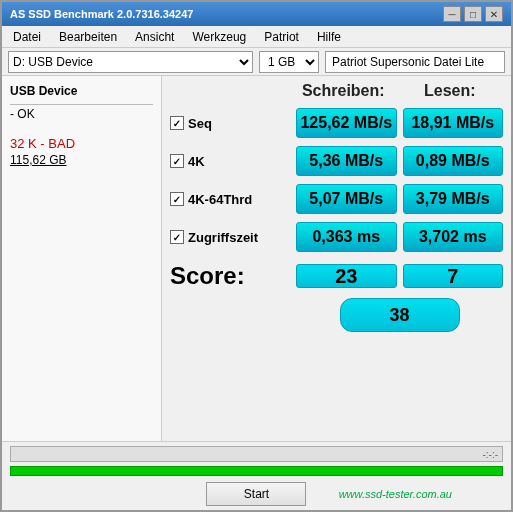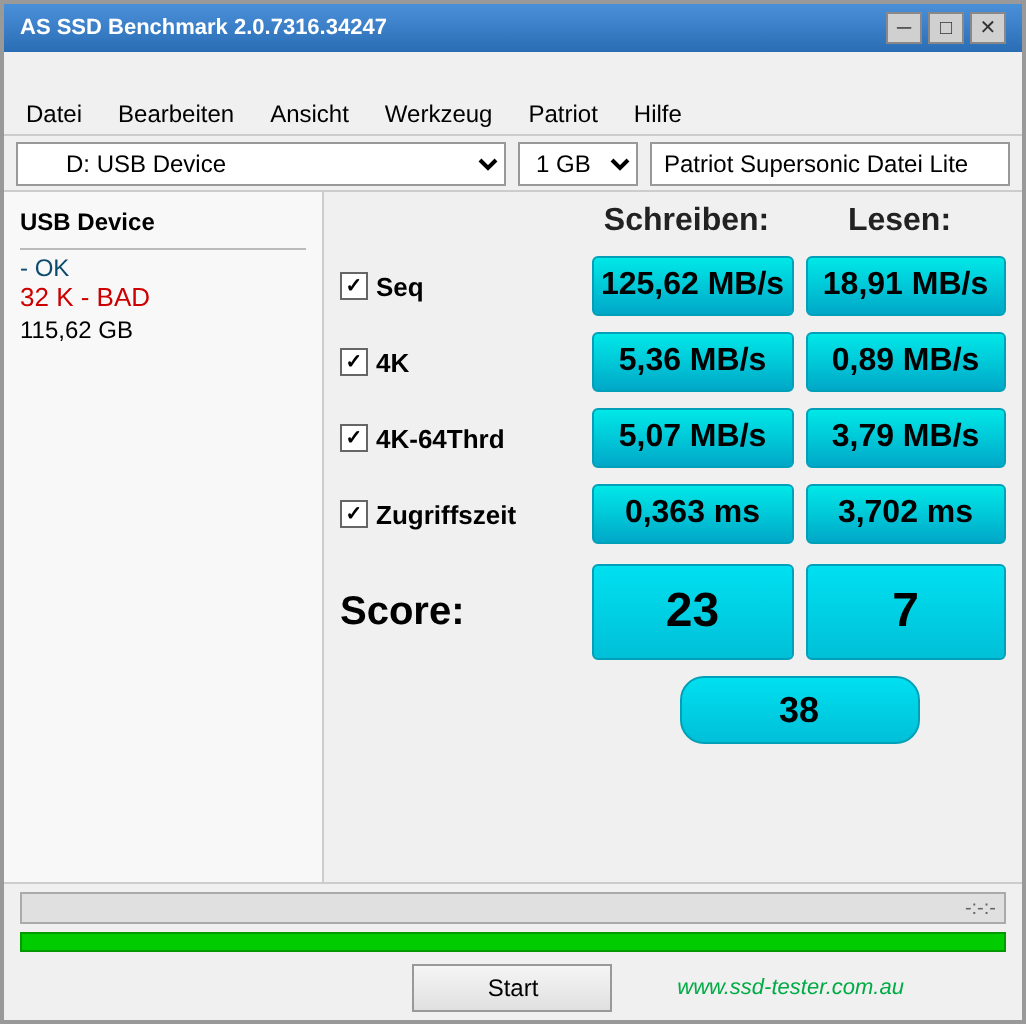--- a/index.html
+++ b/index.html
@@ -51,21 +51,20 @@
     }
     .menu-bar {
       background: #f0f0f0;
       padding: 2px 8px;
       display: flex;
       gap: 12px;
       border-bottom: 1px solid #ccc;
       height: 22px;
       align-items: center;
       flex-shrink: 0;
-      margin-top: 20px;
     }
     .menu-item {
       font-size: 12px;
       cursor: pointer;
       padding: 1px 3px;
     }
     .toolbar {
       display: flex;
       padding: 3px 6px;
       gap: 6px;
@@ -73,21 +72,21 @@
       border-bottom: 1px solid #ccc;
       height: 28px;
       flex-shrink: 0;
     }
     .drive-select {
       flex: 1;
       height: 22px;
       border: 1px solid #999;
       background: white;
       font-size: 12px;
-      padding: 1px 20px;
+      padding: 1px 0;
     }
     .size-select {
       width: 60px;
       height: 22px;
       border: 1px solid #999;
       background: white;
       font-size: 12px;
       padding: 1px 4px;
     }
     .device-label {
@@ -111,32 +110,33 @@
       padding: 8px;
       flex-shrink: 0;
       background: #f8f8f8;
     }
     .device-info-title {
       font-size: 12px;
       font-weight: bold;
       margin-bottom: 6px;
     }
     .device-status-ok {
-      color: #0c4a6e;
-      font-size: 12px;
-      margin-bottom: 0;
+      color: #000000;
+      font-size: 12px;
+      margin-bottom: 15px;
     }
     .device-status-bad {
       color: #cc0000;
       font-size: 13px;
       margin-bottom: 2px;
     }
     .device-size {
       font-size: 12px;
       margin-bottom: 2px;
+      text-decoration: underline;
     }
     .main-panel {
       flex: 1;
       padding: 6px 8px;
       display: flex;
       flex-direction: column;
       gap: 4px;
     }
     .headers-row {
       display: flex;
@@ -193,33 +193,33 @@
       border-radius: 3px;
     }
     .score-row {
       display: flex;
       align-items: center;
       gap: 6px;
       margin-top: 4px;
     }
     .score-label {
       width: 120px;
-      font-size: 20px;
+      font-size: 24px;
       font-weight: bold;
       flex-shrink: 0;
     }
     .score-cell {
       flex: 1;
-      height: 48px;
+      height: 24px;
       background: linear-gradient(to bottom, #00e0f0, #00c0d8);
       border: 1px solid #00a0b8;
       display: flex;
       align-items: center;
       justify-content: center;
-      font-size: 24px;
+      font-size: 20px;
       font-weight: bold;
       color: #000;
       border-radius: 3px;
     }
     .score-total-row {
       display: flex;
       justify-content: center;
       margin-top: 4px;
     }
     .score-total-cell {

